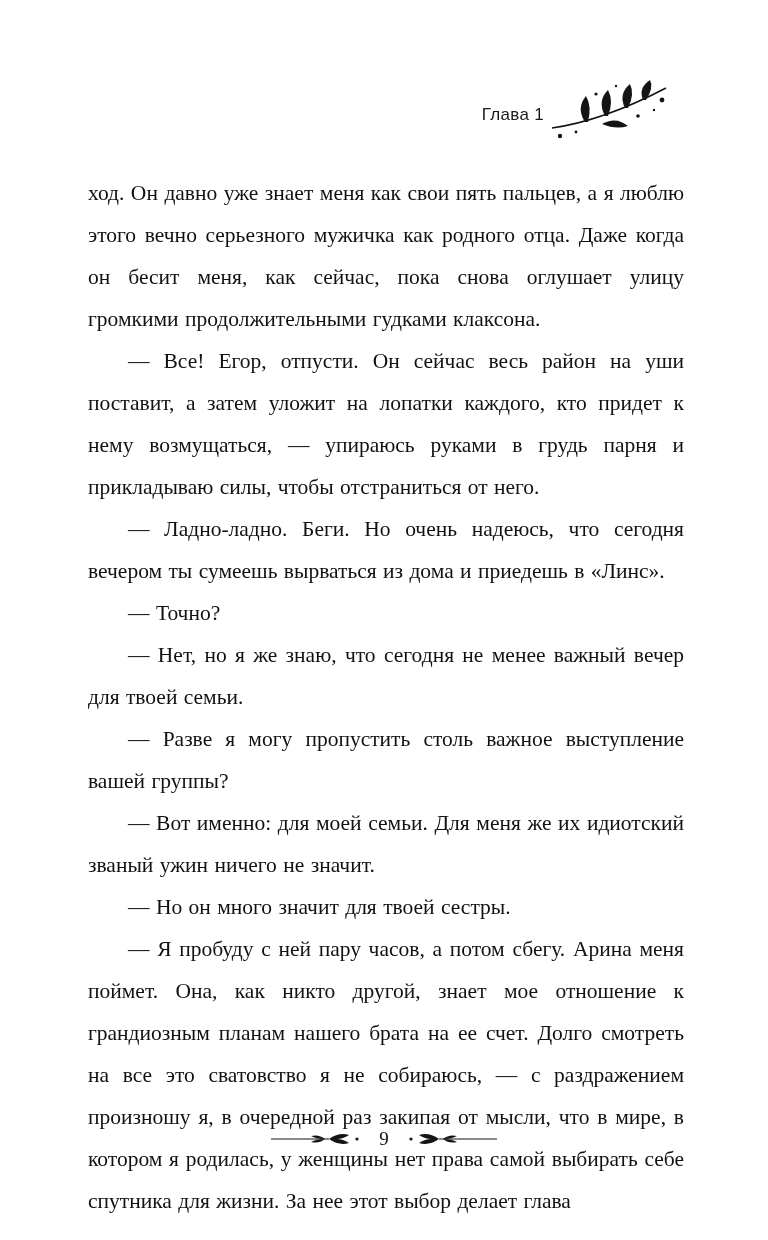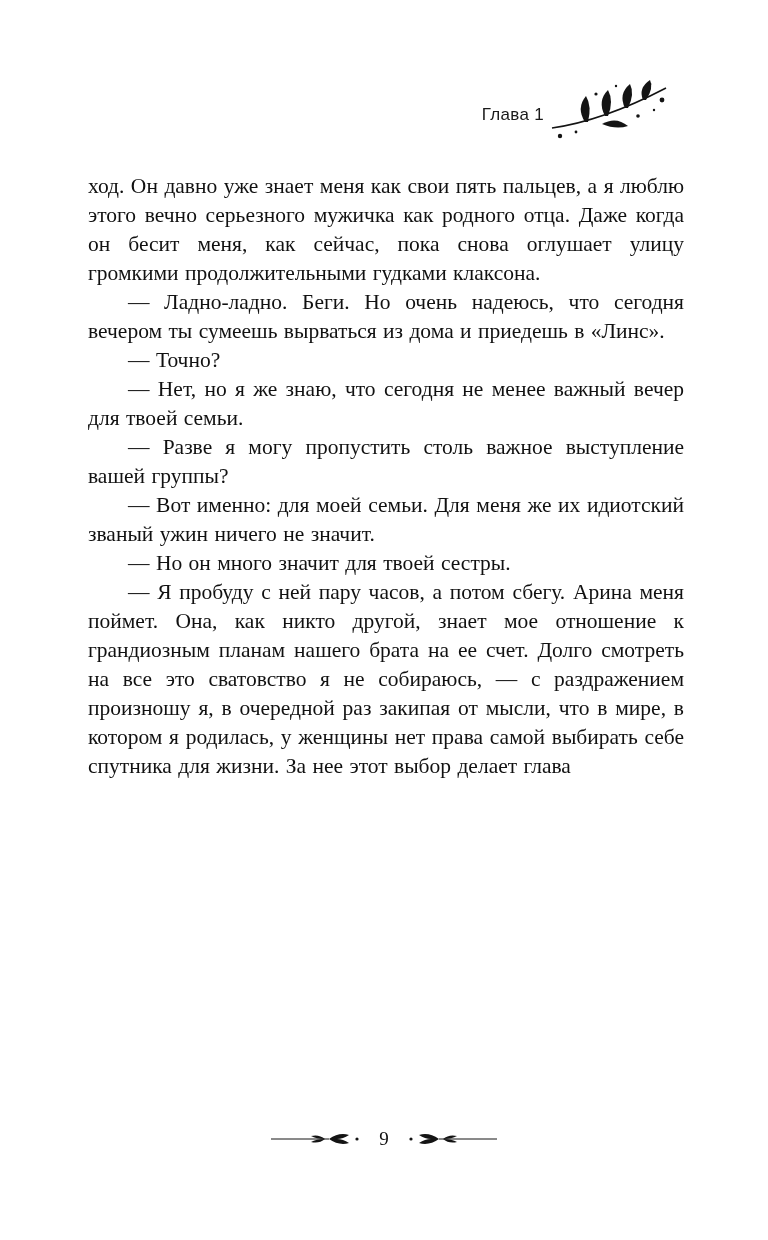--- a/index.html
+++ b/index.html
@@ -36,21 +36,21 @@
   }
   .ornament { display: block; }
   .text-block {
     position: absolute;
     top: 172px;
     left: 88px;
     width: 596px;
   }
   .para {
     font-size: 21.5px;
-    line-height: 29px;
+    line-height: 42px;
     text-align: justify;
     text-indent: 0;
     word-spacing: 1px;
   }
   .para.indent { text-indent: 40px; }
   .footer {
     position: absolute;
     left: 0;
     width: 768px;
     top: 1128px;
@@ -91,20 +91,21 @@
         <circle cx="88" cy="36" r="1.8" fill="#141414"></circle>
         <circle cx="104" cy="30" r="1.2" fill="#141414"></circle>
         <circle cx="112" cy="20" r="2.4" fill="#141414"></circle>
         <circle cx="100" cy="4" r="1.3" fill="#141414"></circle>
       </svg>
     </span>
   </div>
 
   <div class="text-block">
       <p class="para">ход. Он давно уже знает меня как свои пять пальцев, а я люблю этого вечно серьезного мужичка как родного отца. Даже когда он бесит меня, как сейчас, пока снова оглушает улицу громкими продолжительными гудками клаксона.</p>
+      <p class="para indent">— Все! Егор, отпусти. Он сейчас весь район на уши поставит, а затем уложит на лопатки каждого, кто придет к нему возмущаться, — упираюсь руками в грудь парня и прикладываю силы, чтобы отстраниться от него.</p>
       <p class="para indent">— Ладно-ладно. Беги. Но очень надеюсь, что сегодня вечером ты сумеешь вырваться из дома и приедешь в «Линс».</p>
       <p class="para indent">— Точно?</p>
       <p class="para indent">— Нет, но я же знаю, что сегодня не менее важный вечер для твоей семьи.</p>
       <p class="para indent">— Разве я могу пропустить столь важное выступление вашей группы?</p>
       <p class="para indent">— Вот именно: для моей семьи. Для меня же их идиотский званый ужин ничего не значит.</p>
       <p class="para indent">— Но он много значит для твоей сестры.</p>
       <p class="para indent">— Я пробуду с ней пару часов, а потом сбегу. Арина меня поймет. Она, как никто другой, знает мое отношение к грандиозным планам нашего брата на ее счет. Долго смотреть на все это сватовство я не собираюсь, — с раздражением произношу я, в очередной раз закипая от мысли, что в мире, в котором я родилась, у женщины нет права самой выбирать себе спутника для жизни. За нее этот выбор делает глава</p>
     </div>
 
   <div class="footer">

